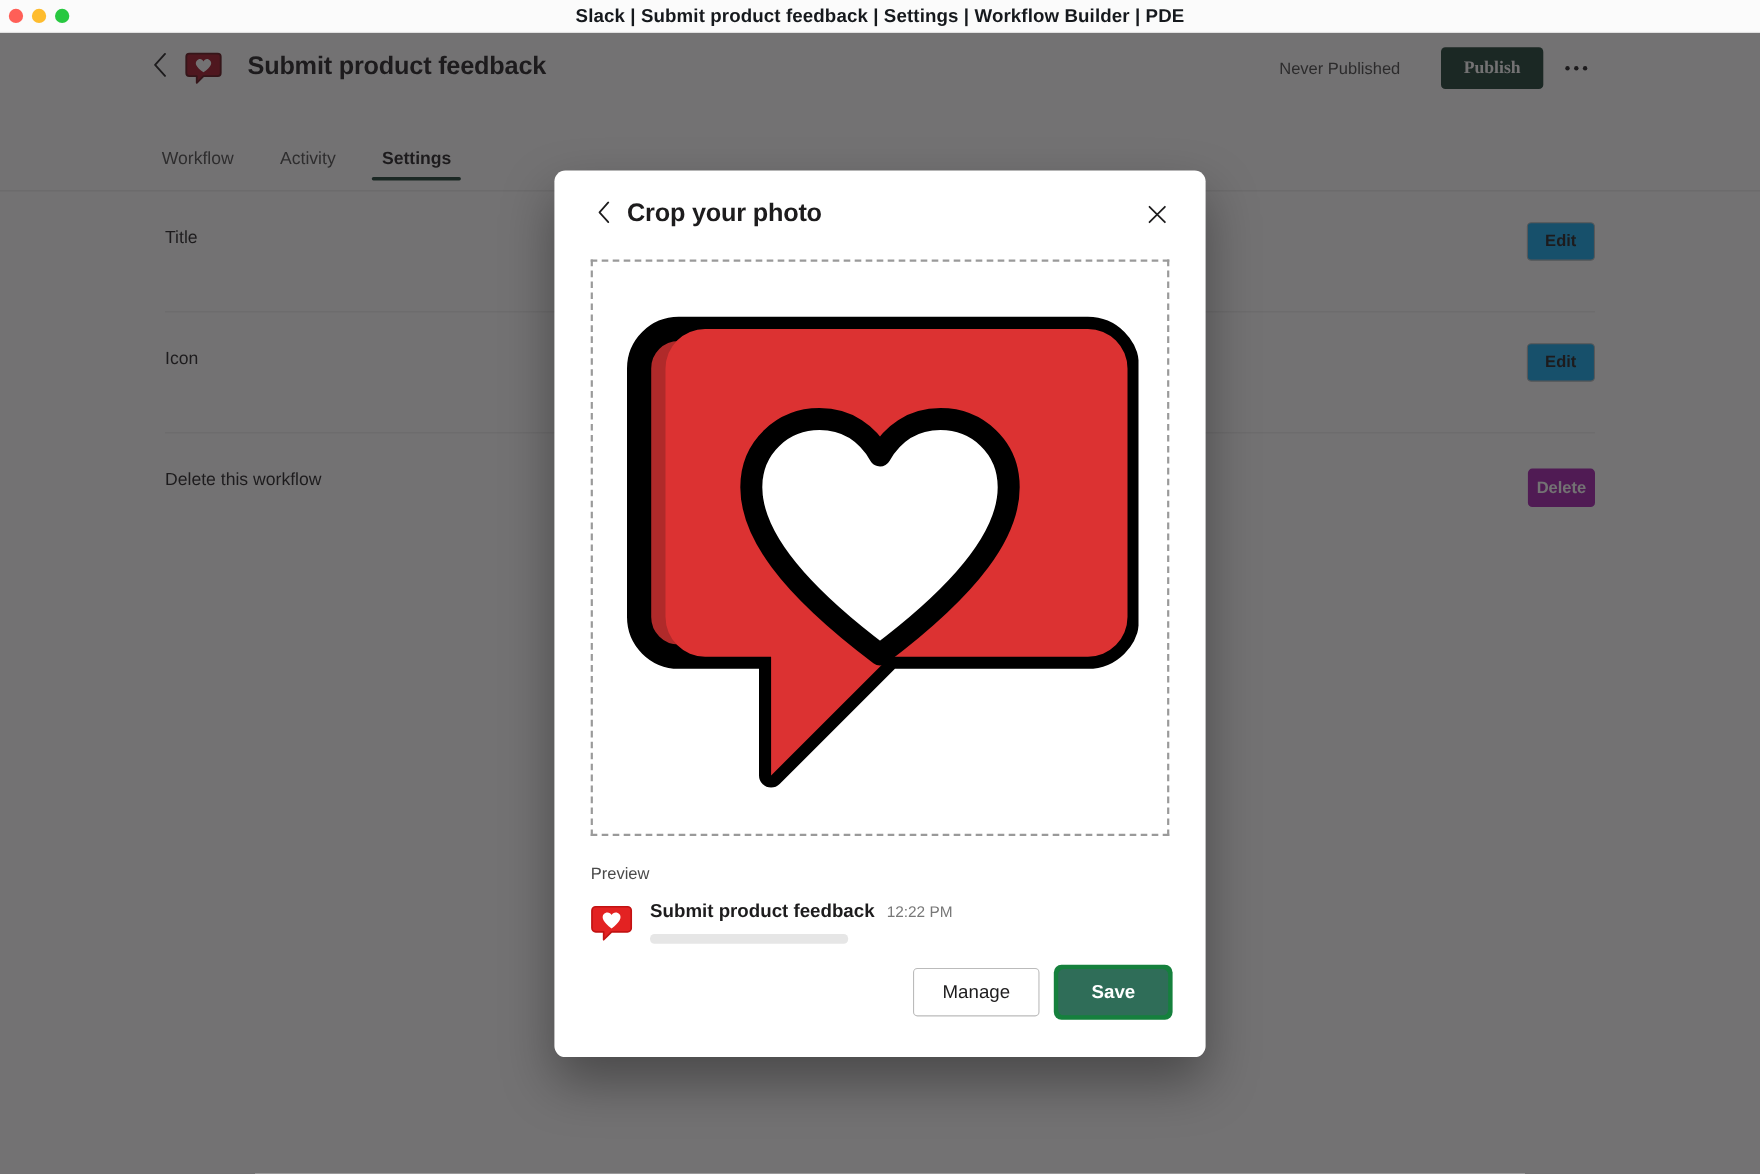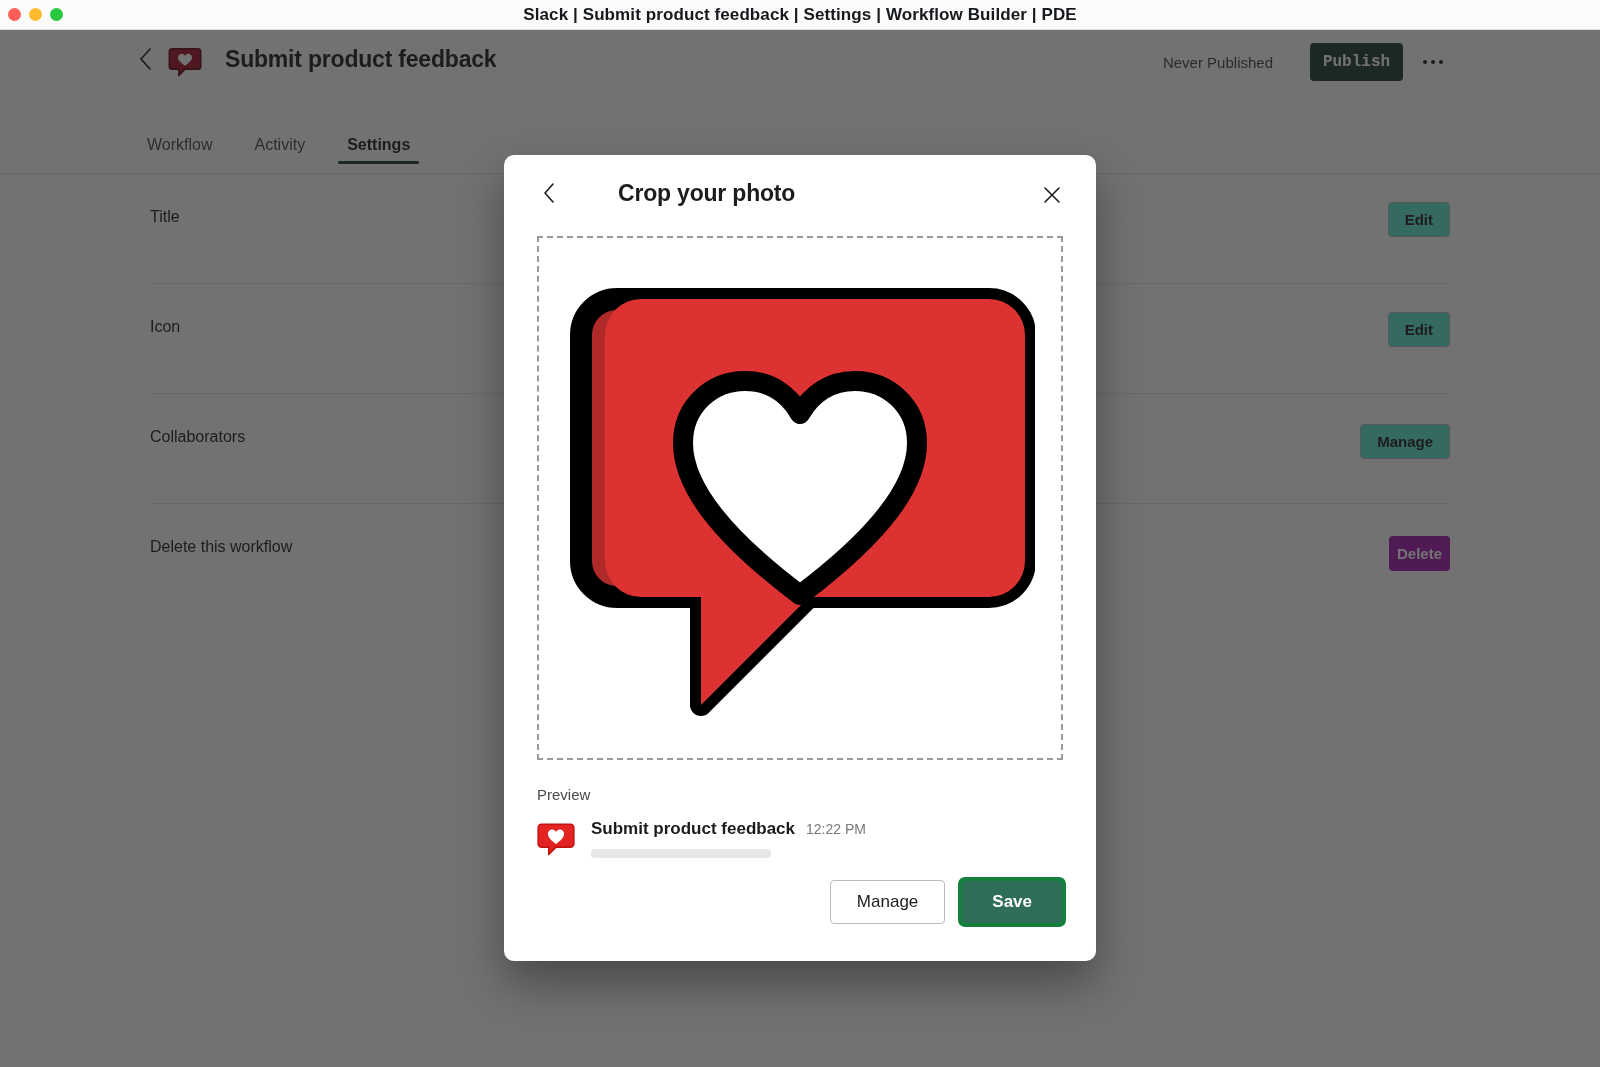--- a/index.html
+++ b/index.html
@@ -58,21 +58,21 @@
   .never-published {
     position: absolute; right: 327px; top: 24px;
     font-size: 15px; color: #454545;
   }
   .publish-btn {
     position: absolute; right: 197px; top: 13px;
     width: 93px; height: 38px;
     background: #1a3d31; color: #ffffff;
     border: none; border-radius: 4px;
     font-size: 16px; font-weight: bold;
-    font-family: Liberation Mono, monospace;
+    font-family: Liberation Serif, serif;
     cursor: pointer;
   }
   .more-btn {
     position: absolute; right: 150px; top: 22px;
     width: 34px; height: 20px;
     display: flex; align-items: center; justify-content: center;
     gap: 4px; cursor: pointer;
   }
   .more-btn i { width: 4px; height: 4px; border-radius: 50%; background: #1d1c1d; display: block; }
 
@@ -102,21 +102,21 @@
     min-height: 110px;
   }
   .setting-row:last-child { border-bottom: none; }
   .setting-label { font-size: 16px; color: #1d1c1d; font-weight: 500; width: 420px; }
   .row-action { position: absolute; right: 0; }
   .row-action.r1 { top: 28px; }
   .row-action.r2 { top: 28px; }
   .row-action.r3 { top: 30px; }
   .row-action.r4 { top: 32px; }
   .btn-outline {
-    background: #5eead4; border: 1px solid #b9b9b9; border-radius: 4px;
+    background: #0ea5e9; border: 1px solid #b9b9b9; border-radius: 4px;
     font-size: 15px; font-weight: bold; color: #1d1c1d;
     padding: 8px 16px; cursor: pointer;
     font-family: "Liberation Sans", sans-serif;
   }
   .btn-danger {
     background: #a21caf; border: none; border-radius: 4px;
     font-size: 15px; font-weight: bold; color: #ffffff;
     padding: 9px 8px; cursor: pointer;
     font-family: "Liberation Sans", sans-serif;
   }
@@ -135,21 +135,20 @@
     width: 592px; height: 806px;
     background: #ffffff;
     border-radius: 10px;
     box-shadow: 0 22px 46px rgba(0,0,0,0.36);
     overflow: hidden;
   }
   .modal-header {
     position: relative; height: 76px;
     display: flex; align-items: center;
     padding: 0 34px;
-    gap: 48px;
   }
   .modal-back {
     width: 22px; height: 26px; margin-right: 10px;
     display: flex; align-items: center; justify-content: center; cursor: pointer;
   }
   .modal-title { font-size: 23px; font-weight: bold; color: #1d1c1d; letter-spacing: -0.2px; }
   .modal-close {
     position: absolute; right: 32px; top: 28px;
     width: 24px; height: 24px; cursor: pointer;
     display: flex; align-items: center; justify-content: center;
@@ -257,26 +256,20 @@
         </div>
       </div>
 
       <div class="setting-row">
         <div class="setting-label">Icon</div>
         <div class="row-action r2">
           <button class="btn-outline">Edit</button>
         </div>
       </div>
 
-      <div class="setting-row">
-        <div class="setting-label">Collaborators</div>
-        <div class="row-action r3">
-          <button class="btn-outline">Manage</button>
-        </div>
-      </div>
 
       <div class="setting-row">
         <div class="setting-label">Delete this workflow</div>
         <div class="row-action r4">
           <button class="btn-danger">Delete</button>
         </div>
       </div>
 
     </div>
   </div>

